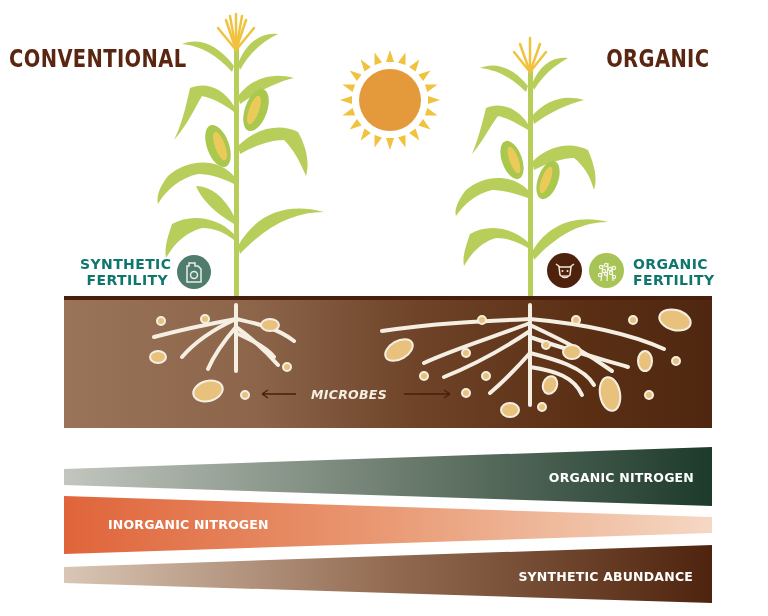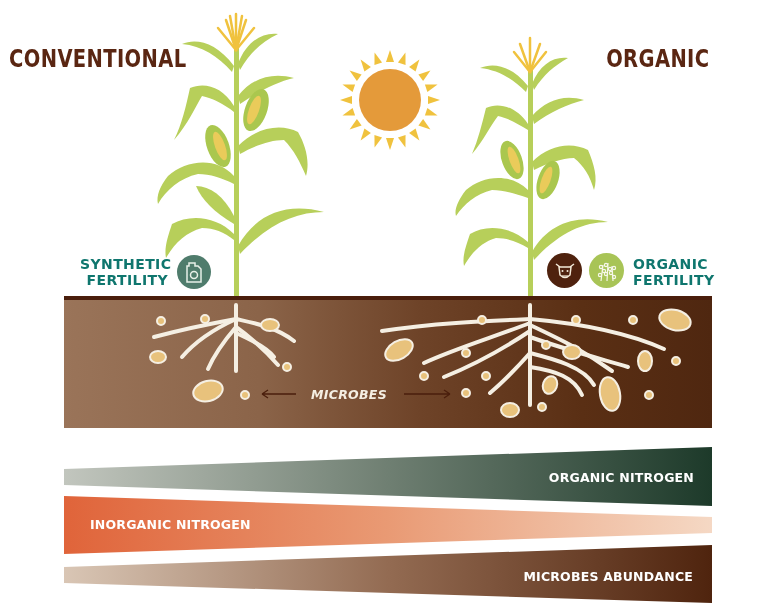--- a/index.html
+++ b/index.html
@@ -223,14 +223,14 @@
       <stop offset="0" stop-color="#d9c6b5"></stop>
       <stop offset="0.5" stop-color="#936b52"></stop>
       <stop offset="1" stop-color="#4f240e"></stop>
     </linearGradient>
   </defs>
   <polygon points="64,29 712,7 712,66 64,45" fill="url(#g1)"></polygon>
   <polygon points="64,56 712,77 712,93 64,114" fill="url(#g2)"></polygon>
   <polygon points="64,127 712,105 712,163 64,143" fill="url(#g3)"></polygon>
 </svg>
 <div class="abs bar-text" style="right:74px;top:470px;">ORGANIC NITROGEN</div>
-<div class="abs bar-text" style="left:90px;top:517px;">INORGANIC NITROGEN</div>
-<div class="abs bar-text" style="right:75px;top:569px;">MICROBES ABUNDANCE</div>
+<div class="abs bar-text" style="left:108px;top:517px;">INORGANIC NITROGEN</div>
+<div class="abs bar-text" style="right:75px;top:569px;">SYNTHETIC ABUNDANCE</div>
 
 </body></html>

